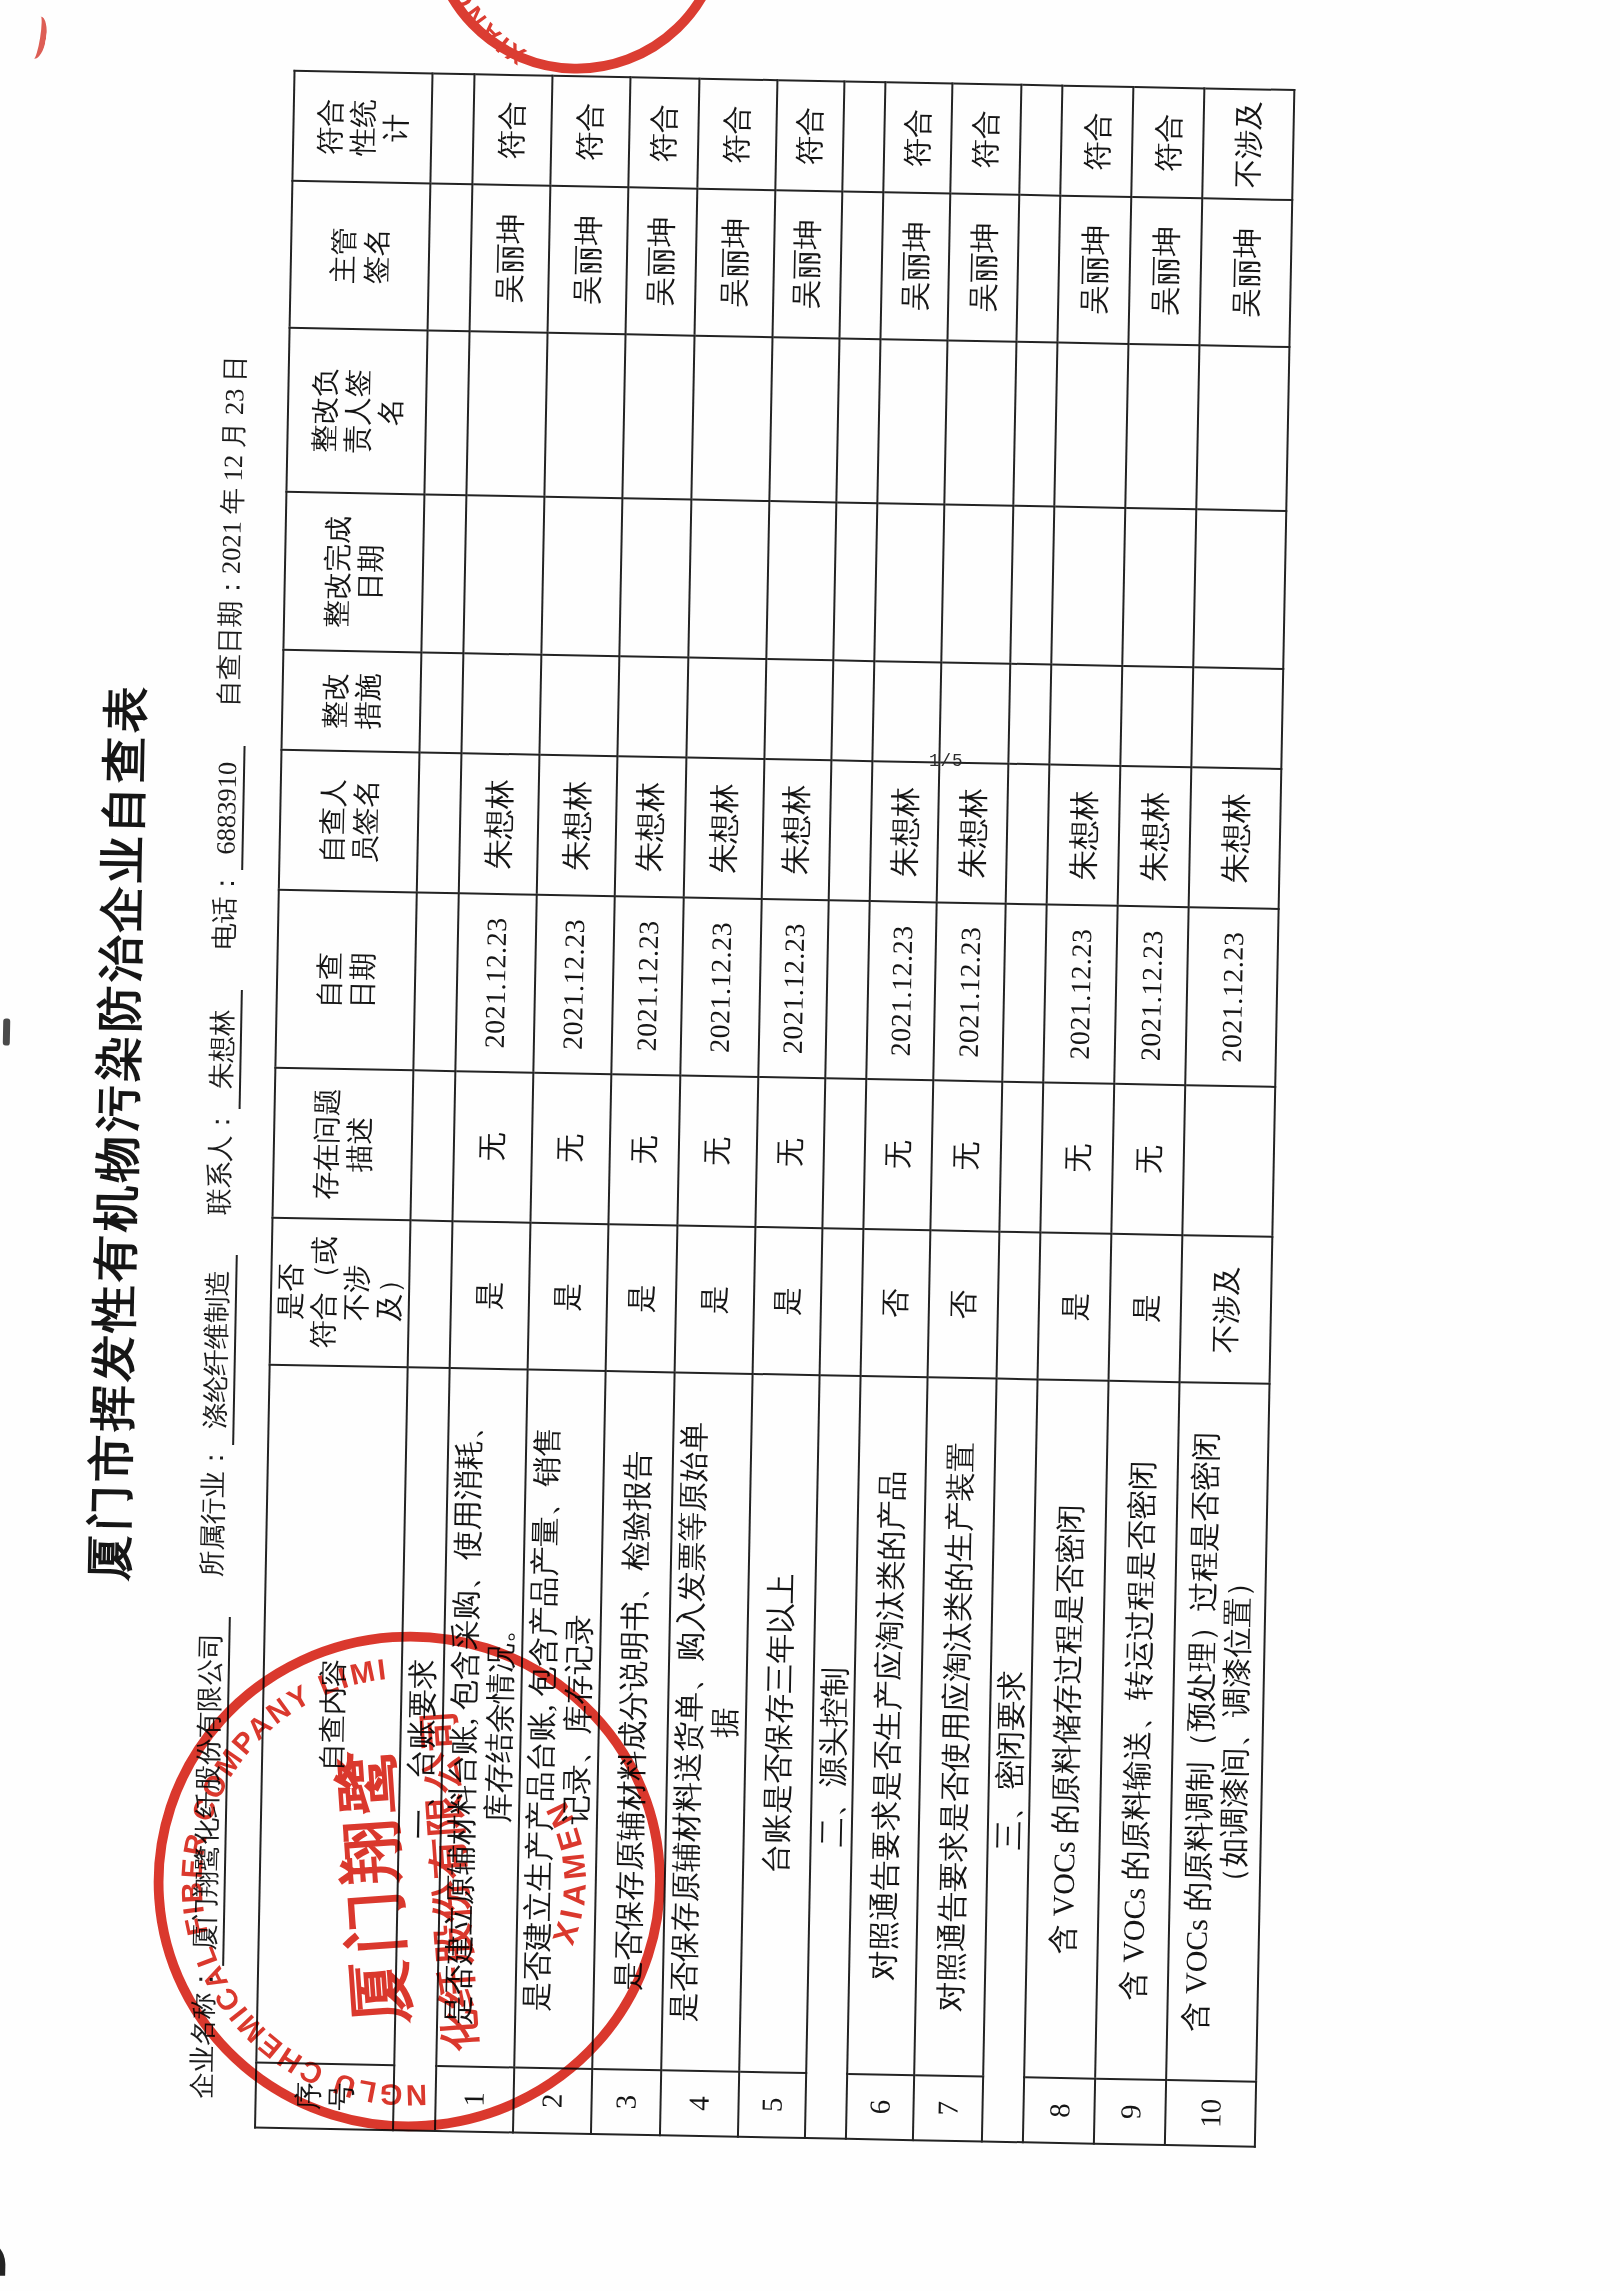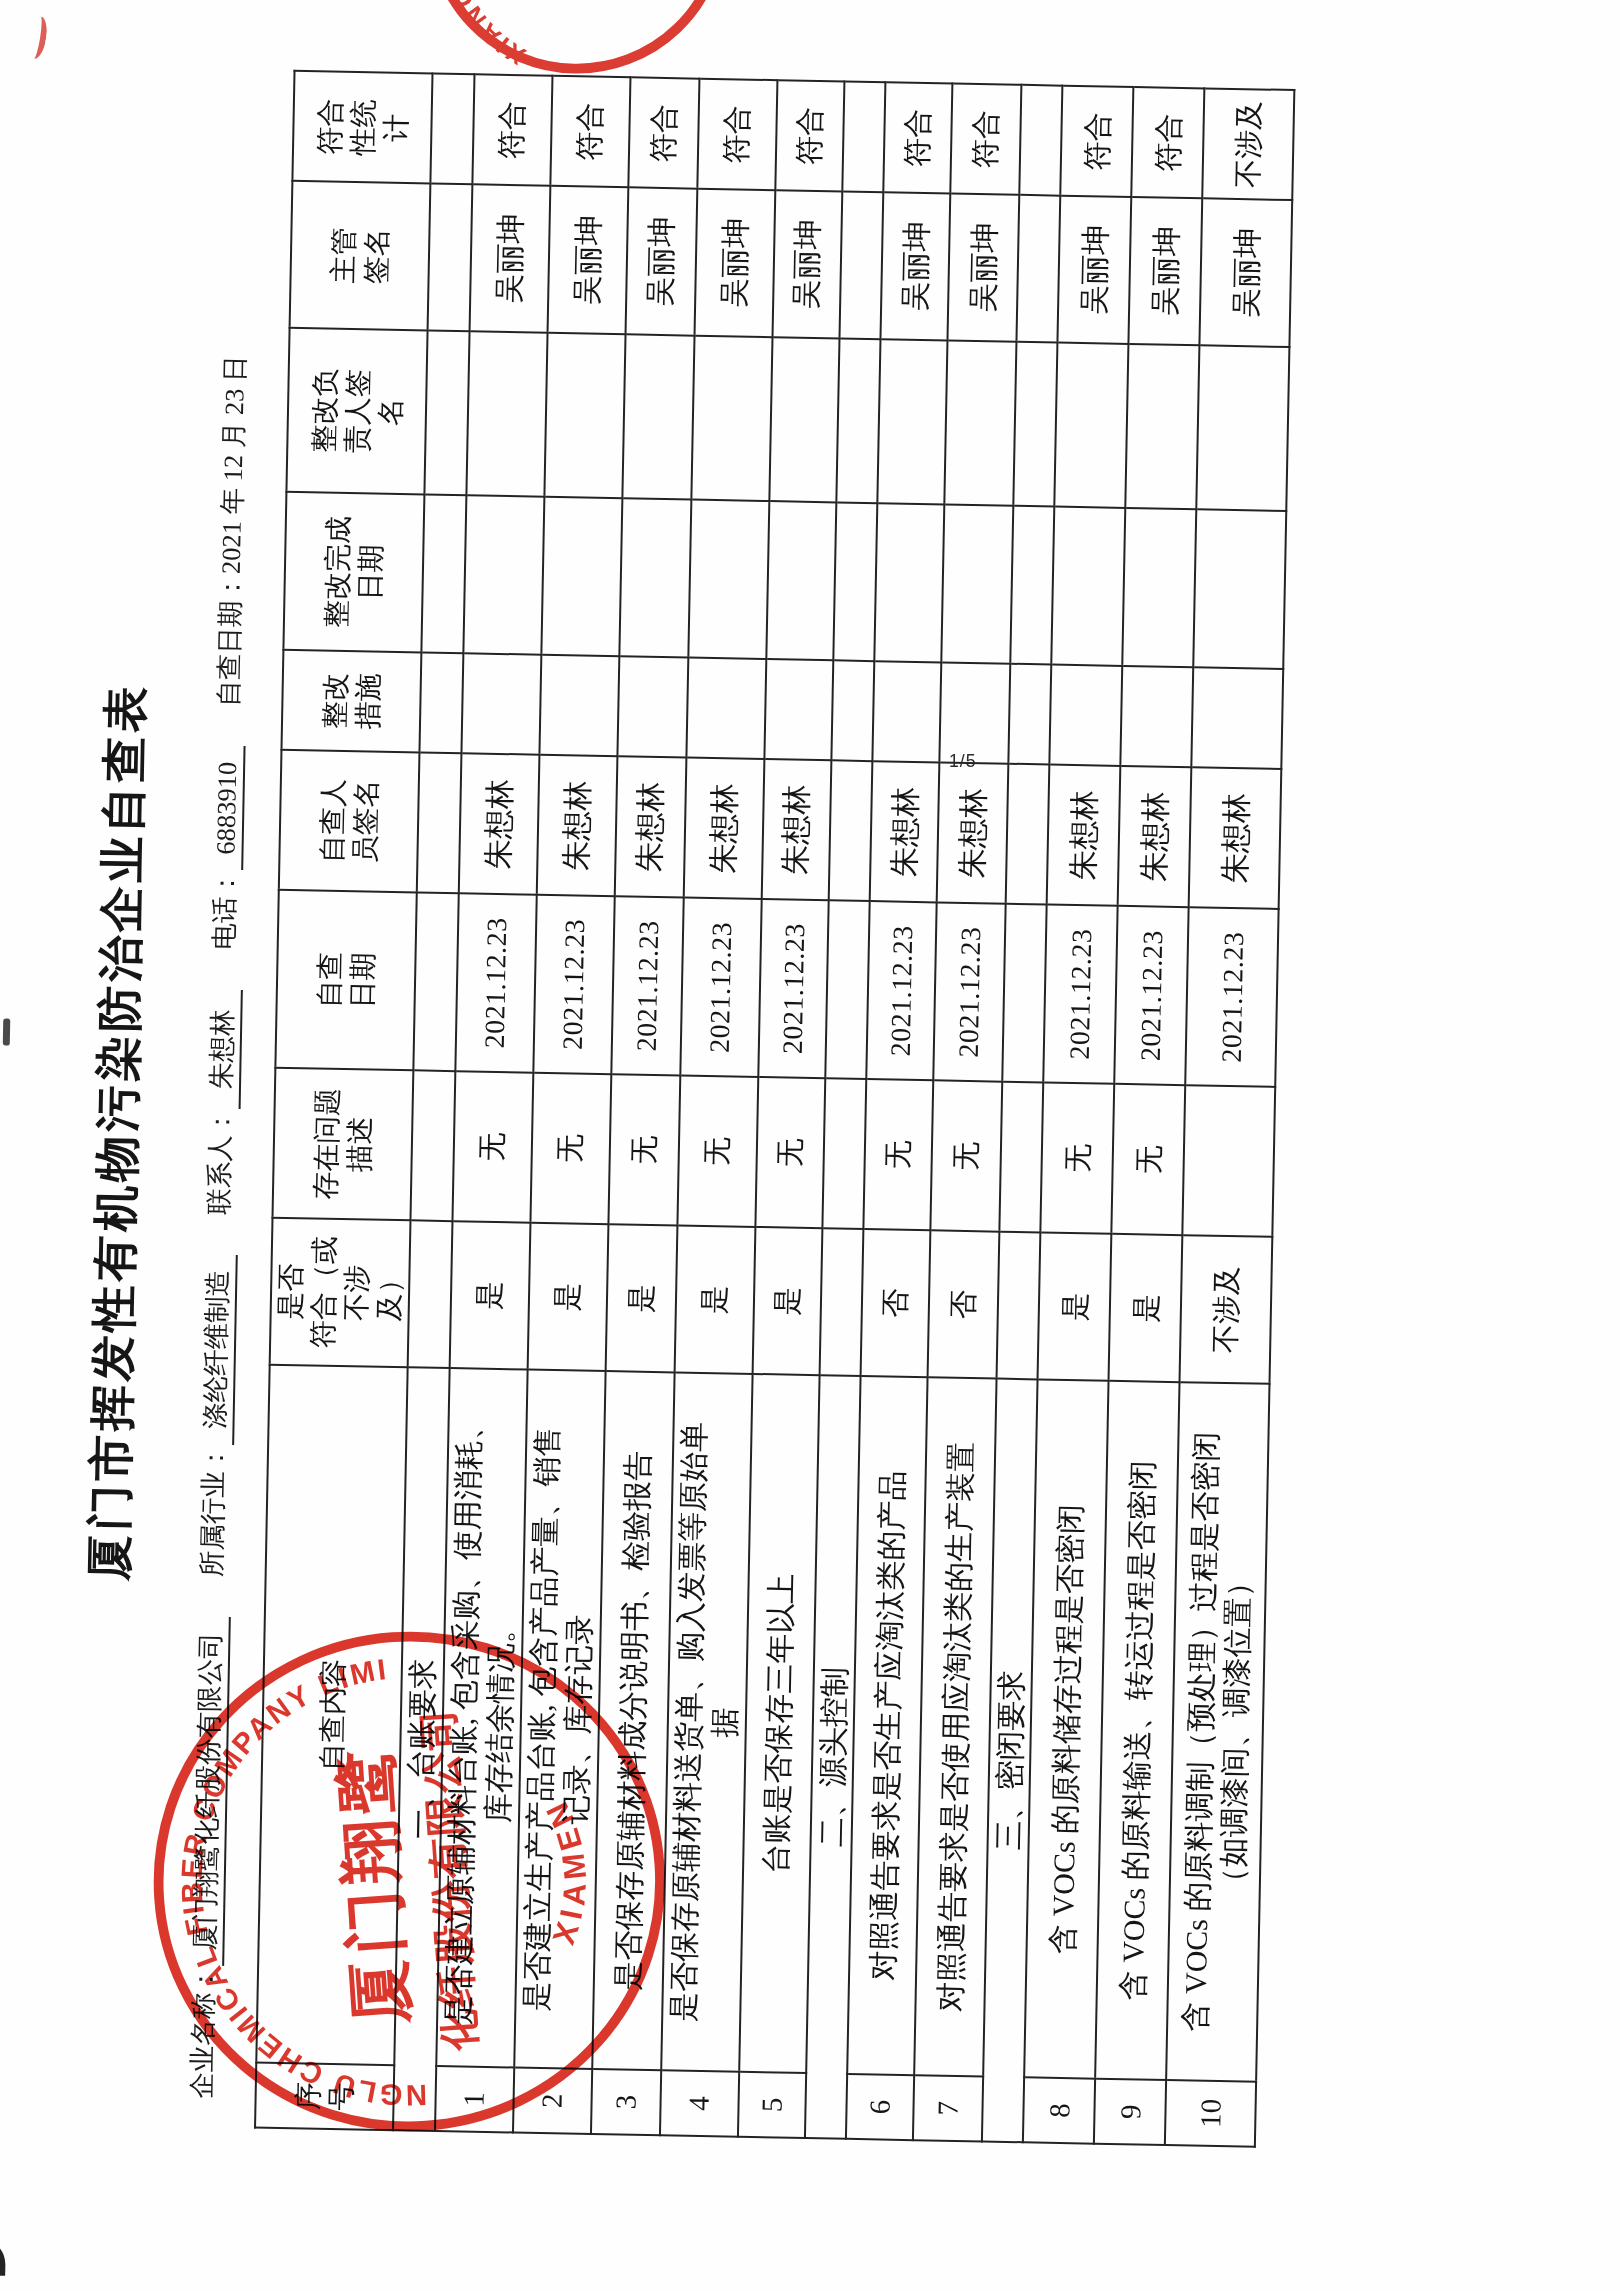--- a/index.html
+++ b/index.html
@@ -53,21 +53,21 @@
   
   .corner-mark{position:absolute;left:0;top:0;width:37px;height:25.5px;
     background:#101010;border-radius:0 0 33px 0;opacity:.92;}
   .edge-smudge{position:absolute;left:1230px;top:0;width:27.4px;height:6.9px;
     background:#1d1d1d;border-radius:2.9px;opacity:.8;}
   .red-dash{position:absolute;left:2217px;top:5.9px;width:43px;height:11.8px;
     border-bottom:6.9px solid #d2281c;border-radius:50%;opacity:.75;transform:rotate(8deg);}
   
   .pageno{
     position:absolute;left:929px;top:751px;font-size:17.6px;color:#2a2a2a;
-    font-family:Liberation Sans, sans-serif;letter-spacing:1px;margin-left:20px;
+    font-family:Liberation Mono, monospace;letter-spacing:1px;
   }
 </style>
 </head>
 <body>
 
 <div class="doc">
 
   <div class="title">厦门市挥发性有机物污染防治企业自查表</div>
 
   <div class="infoline">

